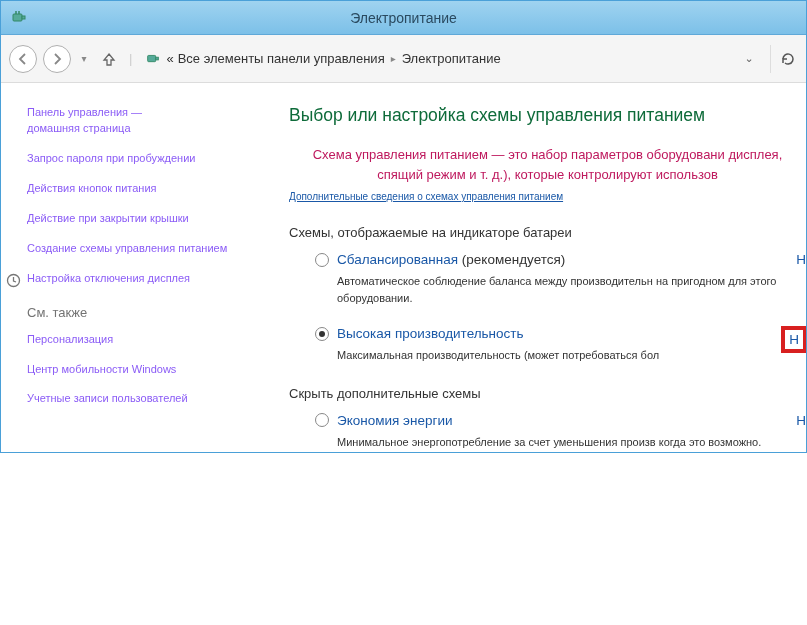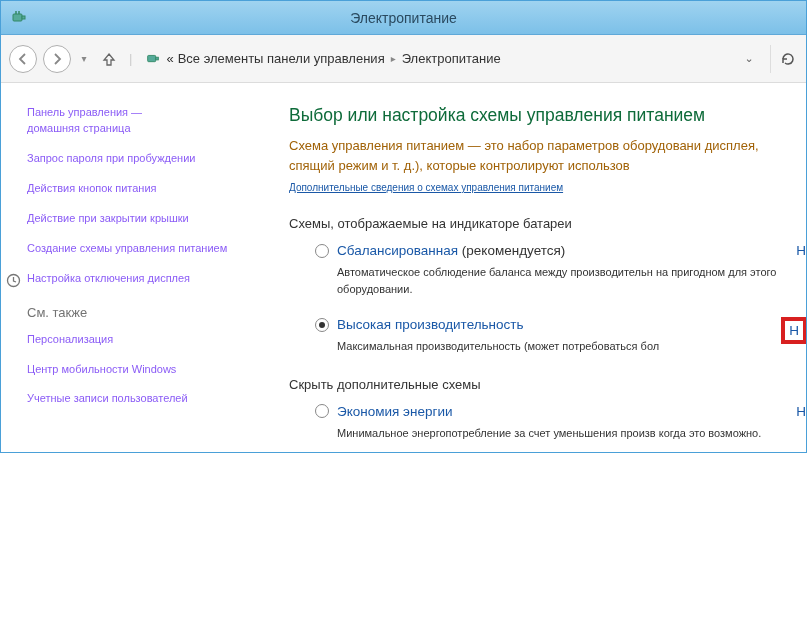--- a/index.html
+++ b/index.html
@@ -143,27 +143,28 @@
   .main {
     flex: 1;
     padding: 22px 0 10px 22px;
     position: relative;
     overflow: hidden;
   }
   .main h1 {
     color: #0e6b3a;
     font-weight: 400;
     font-size: 17.5px;
-    margin: 0 0 10px 0;
+    margin: 0 0 19px 0;
   }
   .main p.desc {
-    color: #a16207;
+    color: #be185d;
     font-size: 13px;
     line-height: 1.5;
     margin: 0 0 4px 0;
+    text-align: center;
   }
   .more-link {
     color: #1a58a7;
     text-decoration: underline;
     font-size: 10px;
     cursor: pointer;
   }
   .section-label {
     color: #333;
     font-size: 13px;

